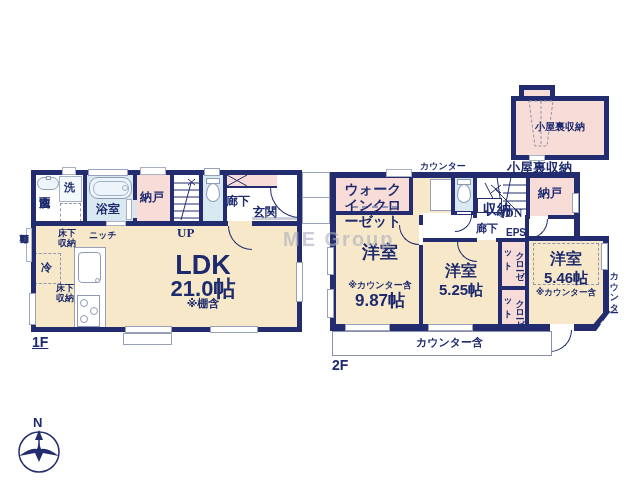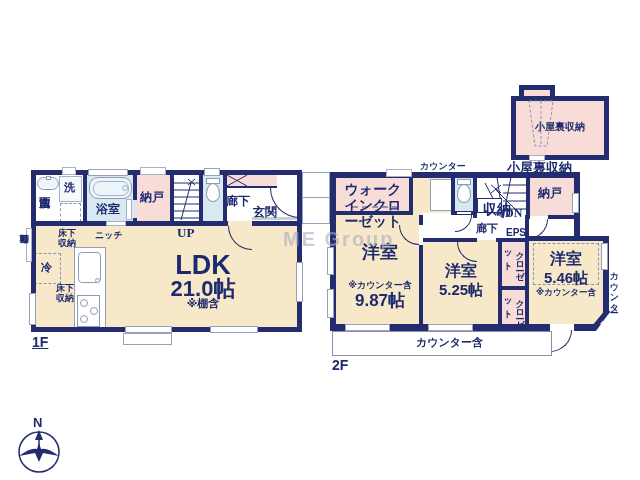--- a/index.html
+++ b/index.html
@@ -116,21 +116,21 @@
     <div class="lbl" style="left:96px;top:203px;font-size:12px;">浴室</div>
     <div class="lbl" style="left:140px;top:191px;font-size:12px;">納戸</div>
     <div class="lbl serif" style="left:177px;top:226px;font-size:13px;">UP</div>
     <div class="lbl" style="left:226px;top:195px;font-size:12px;">廊下</div>
     <div class="lbl" style="left:253px;top:206px;font-size:12px;">玄関</div>
     <div class="lbl ctr" style="left:153px;top:250px;width:100px;font-size:27px;">LDK</div>
     <div class="lbl ctr" style="left:153px;top:276px;width:100px;font-size:22px;">21.0帖</div>
     <div class="lbl ctr" style="left:153px;top:297px;width:100px;font-size:11px;">※棚含</div>
     <div class="lbl vert" style="left:19px;top:227px;height:40px;font-size:9px;">可動棚</div>
     <div class="lblw ctr" style="left:56px;top:228px;width:22px;font-size:9px;">床下収納</div>
-    <div class="lbl" style="left:95px;top:230px;font-size:9px;">ニッチ</div>
+    <div class="lbl" style="left:89px;top:230px;font-size:9px;">ニッチ</div>
     <div class="lbl" style="left:41px;top:261px;font-size:11px;">冷</div>
     <div class="lblw ctr" style="left:54px;top:283px;width:22px;font-size:9px;">床下収納</div>
     <div class="lbl" style="left:32px;top:334px;font-size:14px;text-decoration:underline;">1F</div>
   </div>
 
   <div>
 
     <div class="abs pink" style="left:519px;top:85px;width:36px;height:16px;border:5px solid #232c6e;border-bottom:none;"></div>
     <div class="abs pink" style="left:511px;top:96px;width:98px;height:64px;border:5px solid #232c6e;"></div>
     <svg class="abs" style="left:527px;top:100px;" width="28" height="48">

